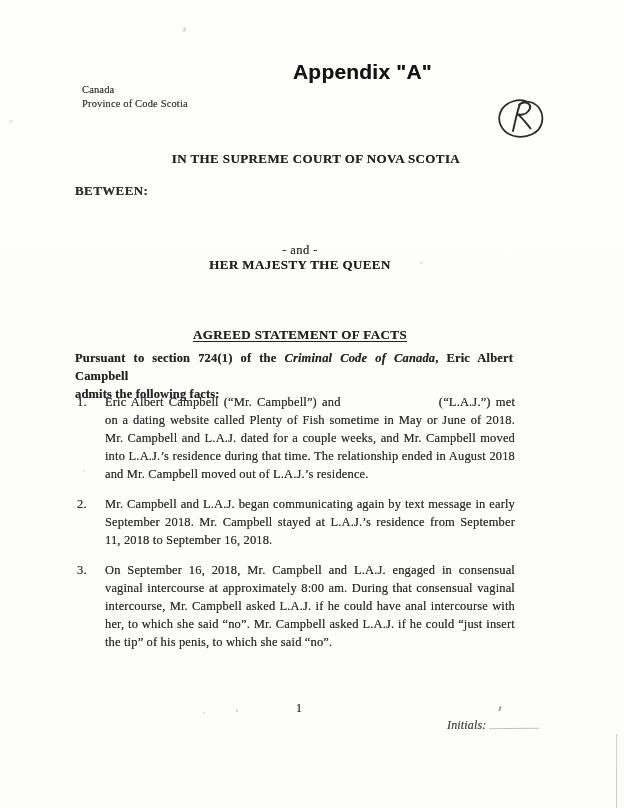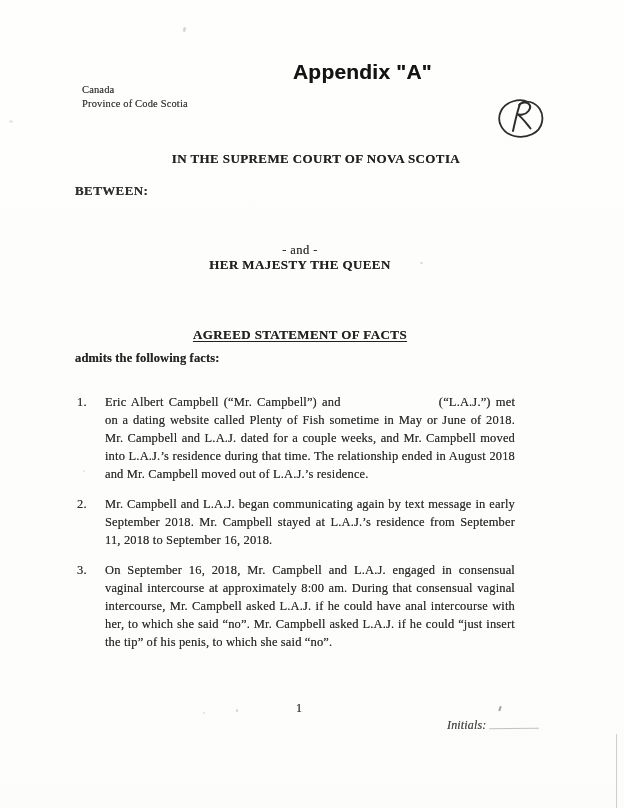--- a/index.html
+++ b/index.html
@@ -117,20 +117,21 @@
   <div class="between scan-text">BETWEEN:</div>
 
   <div class="party-line party-crown scan-text">HER MAJESTY THE QUEEN</div>
   <div class="party-line versus scan-text">- and -</div>
 
   <div class="doc-title scan-text">
     <span class="u">AGREED STATEMENT OF FACTS</span>
   </div>
 
   <p class="preamble scan-text">
+    <span class="pre-line pre-line-1"><span>Pursuant to section 724(1) of the </span><i>Criminal Code of Canada</i><span>, Eric Albert Campbell</span></span>
     <span class="pre-line">admits the following facts:</span>
   </p>
 
   <div class="facts scan-text">
       <div class="fact">
         <span class="fact-num">1.</span>
         <p class="fact-text">Eric Albert Campbell (“Mr. Campbell”) and <span class="redaction-gap"></span> (“L.A.J.”) met on a dating website called Plenty of Fish sometime in May or June of 2018. Mr. Campbell and L.A.J. dated for a couple weeks, and Mr. Campbell moved into L.A.J.’s residence during that time. The relationship ended in August 2018 and Mr. Campbell moved out of L.A.J.’s residence.</p>
       </div>
       <div class="fact">
         <span class="fact-num">2.</span>

